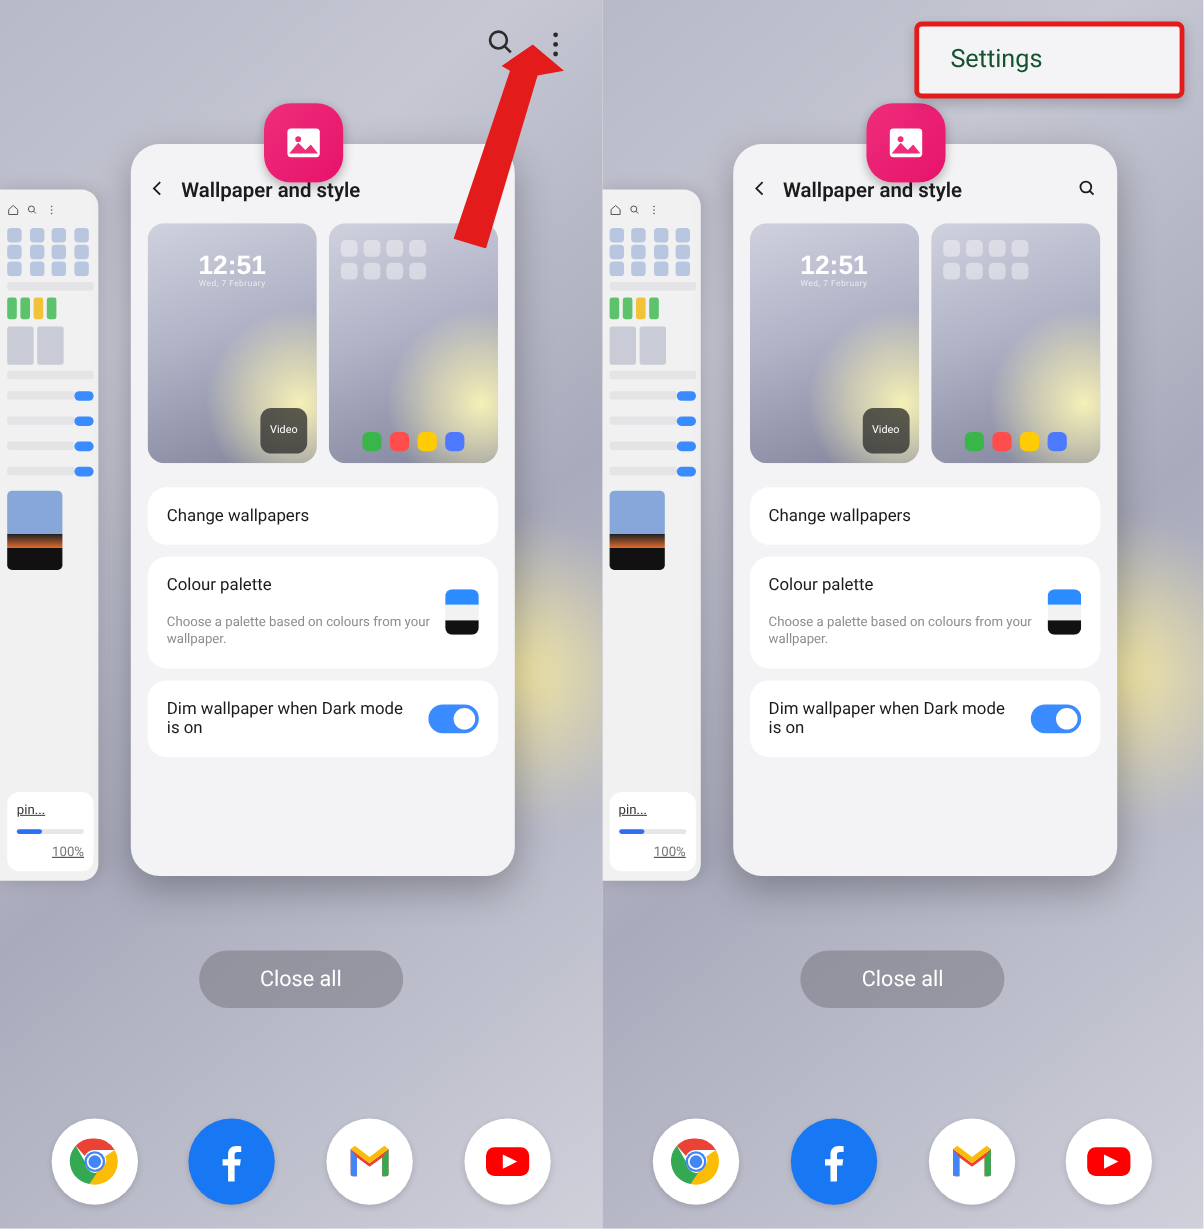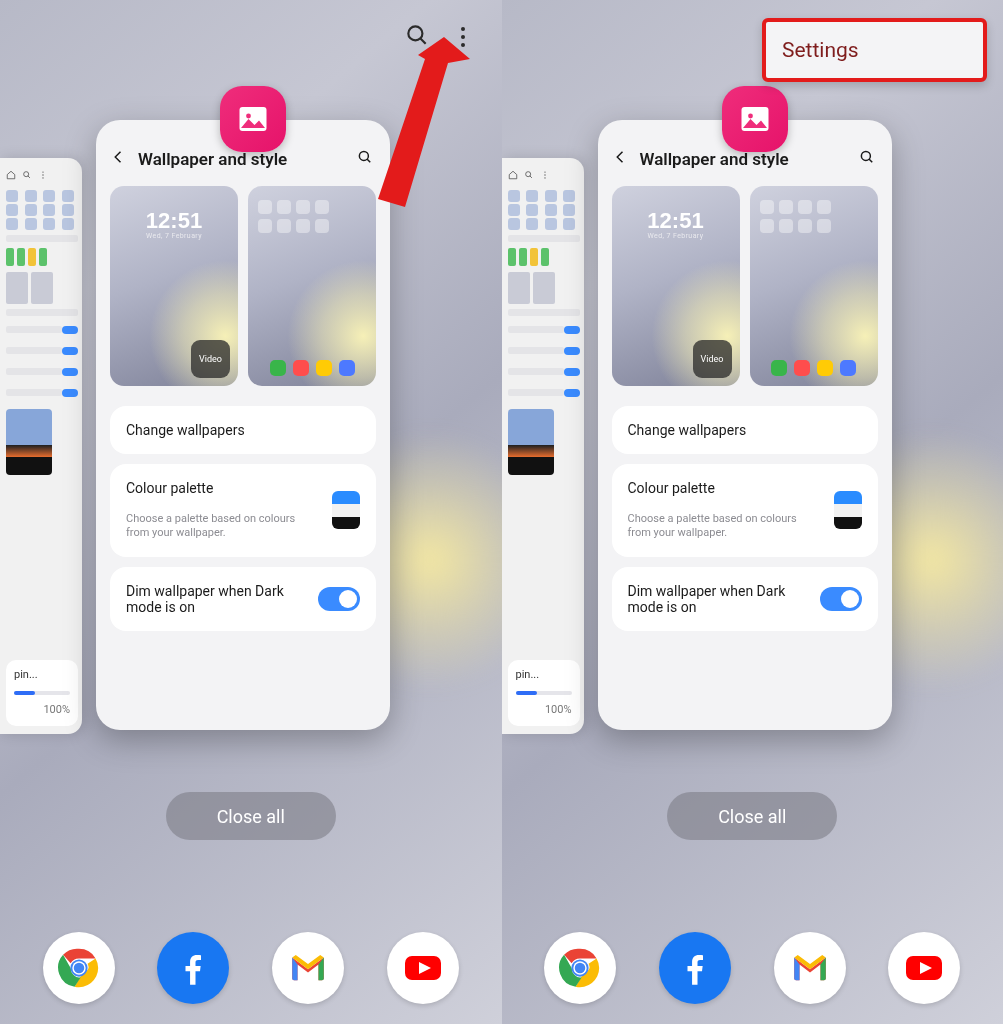--- a/index.html
+++ b/index.html
@@ -12,52 +12,52 @@
   .topbar { position: absolute; top: 22px; right: 30px; display: flex; align-items: center; gap: 24px; color: #2b2b2b; z-index: 5; }
   .topbar svg { width: 26px; height: 26px; }
   .dots { width: 18px; display:flex; flex-direction:column; align-items:center; gap:4px; }
   .dots span { width:4px; height:4px; border-radius:50%; background:#2b2b2b; display:block; }
 
   
   .arrow { position:absolute; left:370px; top:37px; z-index:20; pointer-events:none; }
 
   
   .popup { position:absolute; top:18px; right:16px; width:225px; height:64px; background:#f4f4f6; border-radius:6px;
-           display:flex; align-items:center; padding-left:16px; font-size:21px; color:#7f1d1d;
+           display:flex; align-items:center; padding-left:26px; font-size:21px; color:#14532d;
            border:4px solid #e31b1b; z-index:30; box-shadow:0 4px 10px rgba(0,0,0,.18); }
 
   
   .sliver { position:absolute; left:0; top:158px; width:82px; height:576px; background:#f1f1f1; border-radius:0 14px 14px 0;
             box-shadow: 2px 0 14px rgba(0,0,0,.15); z-index:1; overflow:hidden; padding:6px 4px 8px 6px; font-size:8px; color:#555;}
   .sliver .row-icons{display:flex;gap:6px;margin:6px 0 10px;}
   .sliver .row-icons div{width:10px;height:10px;}
   .sliver .grid-bit{display:grid;grid-template-columns:repeat(4,1fr);gap:2px;margin-bottom:4px;}
   .sliver .grid-bit span{width:12px;height:12px;border-radius:3px;background:#b9c6e0;}
   .sliver .swatches{display:flex;gap:3px;margin:6px 0;}
   .sliver .swatches span{width:8px;height:18px;border-radius:2px;}
   .sliver .thumbs{display:flex;gap:3px;margin-top:6px;}
   .sliver .thumbs span{width:22px;height:32px;background:#c9cbd6;border-radius:2px;}
   .sliver .line{height:7px;background:#e4e4e7;border-radius:2px;margin:5px 0;}
   .sliver .tog{display:flex;justify-content:space-between;align-items:center;margin:4px 0;}
   .sliver .tog i{width:16px;height:8px;border-radius:5px;background:#3a8bff;display:block;}
   .sliver .portrait{width:46px;height:66px;border-radius:4px;margin-top:8px;background:linear-gradient(#87a6d9,#87a6d9 55%,#222 55%,#e06a2d 72%,#111 72%);}
-  .sliver .bottom-card{position:absolute;left:6px;right:4px;bottom:8px;background:#fff;border-radius:10px;padding:8px 8px 10px;}
+  .sliver .bottom-card{position:absolute;left:6px;right:4px;bottom:8px;background:#fff;border-radius:10px;padding:8px 8px 10px;text-decoration:underline;}
   .sliver .bottom-card .t{font-size:11px;color:#333;margin-bottom:10px;}
   .sliver .bottom-card .bar{height:4px;background:#e5e5ea;border-radius:2px;position:relative;margin-bottom:8px;}
   .sliver .bottom-card .bar i{position:absolute;left:0;top:0;bottom:0;width:38%;background:#2e6df6;border-radius:2px;}
   .sliver .bottom-card .pct{text-align:right;font-size:11px;color:#777;}
 
   
   .badge { position:absolute; left:220px; top:86px; width:66px; height:66px; border-radius:22px;
            background:linear-gradient(135deg,#ef2d7b,#e6136a); display:flex; align-items:center; justify-content:center; z-index:3;
            box-shadow:0 3px 8px rgba(0,0,0,.25);}
   .badge svg{width:36px;height:36px;fill:#fff;}
 
   
-  .card { position:absolute; left:96px; top:120px; width:294px; height:610px; background:#f3f3f5; border-radius:24px;
+  .card { position:absolute; left:109px; top:120px; width:320px; height:610px; background:#f3f3f5; border-radius:24px;
           box-shadow:0 10px 32px rgba(0,0,0,.28); z-index:2; overflow:hidden; }
   .card-hdr{display:flex;align-items:center;gap:10px;padding:28px 16px 12px 14px;}
   .card-hdr svg{width:18px;height:18px;}
   .card-hdr .title{font-size:17px;font-weight:600;color:#1b1b1b;}
   .card-hdr .spacer{flex:1;}
   .previews{display:flex;gap:10px;padding:4px 14px 10px;}
   .pv{flex:1;height:200px;border-radius:14px;overflow:hidden;position:relative;
       background:radial-gradient(circle at 90% 75%,#f6f0b7 0%,rgba(246,240,183,.5) 22%,transparent 40%),
                  linear-gradient(160deg,#cfd1de 0%,#b0b3c6 45%,#7f8299 100%);}
   .pv.lock .clock{position:absolute;top:22px;left:0;right:0;text-align:center;color:#fff;font-weight:700;font-size:22px;font-family:Arial;}

